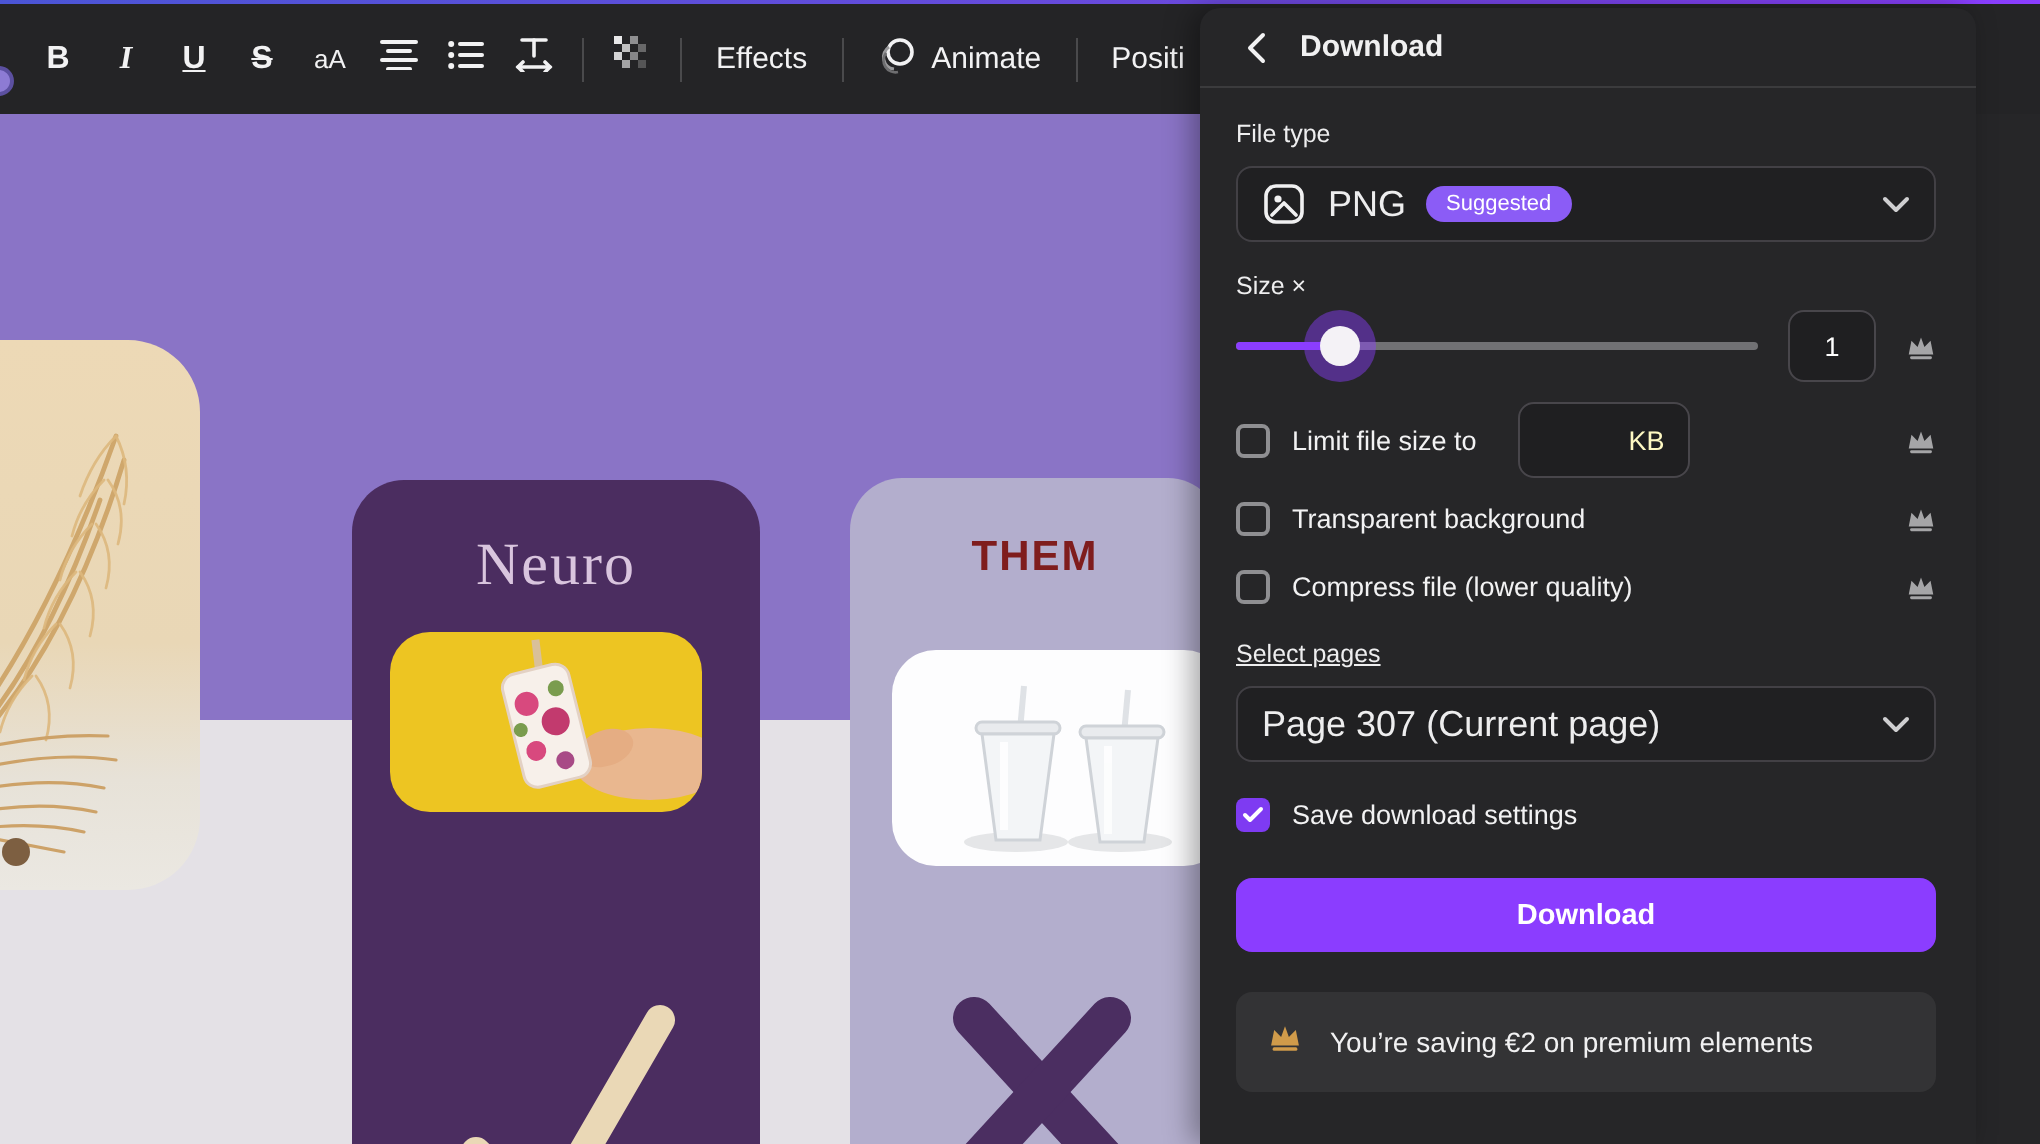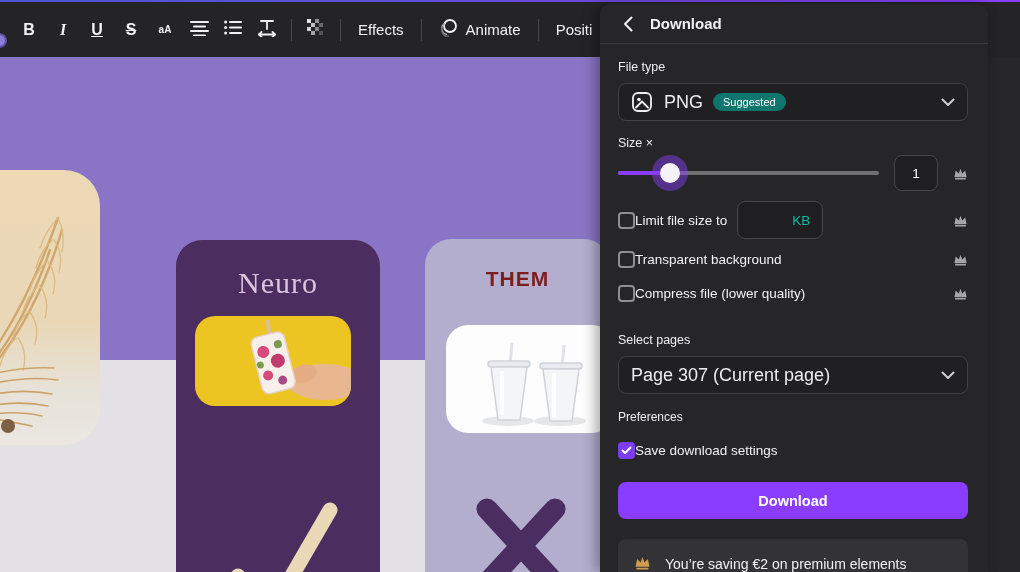--- a/index.html
+++ b/index.html
@@ -12,21 +12,21 @@
 
   
   .toolbar { position:absolute; left:0; top:2px; width:1020px; height:55px;
     background:#242426; display:flex; align-items:center; padding-left:12px; color:#f2f2f3; }
   .tb-btn { min-width:34px; height:36px; display:flex; align-items:center; justify-content:center;
     border-radius:6px; font-size:16px; cursor:pointer; }
   .tb-letter { font-weight:bold; }
   .tb-italic { font-style:italic; font-family:"Liberation Serif", serif; font-weight:600; }
   .tb-underline { text-decoration:underline; font-weight:600; }
   .tb-strike { text-decoration:line-through; font-weight:600; }
-  .tb-case { font-weight:700; font-size:10px; }
+  .tb-case { font-weight:400; font-size:13px; }
   .tb-sep { width:1px; height:22px; background:#4a4a4c; margin:0 7px; }
   .tb-label { font-size:15px; font-weight:500; padding:0 10px; white-space:nowrap; }
   .tb-animate { display:flex; align-items:center; gap:7px; }
   .swatch-partial { position:absolute; left:-8px; top:31px; width:15px; height:15px;
     border-radius:50%; background:#8d7bd4; border:2px solid #5c50a0; }
 
   
   .canvas { position:absolute; left:0; top:57px; width:881px; height:515px; }
   .bg-purple { position:absolute; left:0; top:0; width:100%; height:303px; background:#8a74c6; }
   .bg-gray { position:absolute; left:0; top:303px; width:100%; height:212px; background:#e4e1e6; }
@@ -58,49 +58,49 @@
   .panel-header { height:40px; display:flex; align-items:center; gap:12px;
     padding:0 18px; border-bottom:1px solid #3b3b3d; }
   .panel-title { font-size:15px; font-weight:bold; }
   .back-btn { width:20px; height:20px; display:flex; align-items:center; justify-content:center; cursor:pointer; }
   .panel-body { padding:16px 20px 0 18px; }
 
   .field-label { font-size:12.5px; font-weight:500; color:#eeeeef; }
   .select-box { margin-top:9px; height:38px; background:#202022; border:1px solid #424045;
     border-radius:8px; display:flex; align-items:center; padding:0 12px; cursor:pointer; }
   .select-box .val { font-size:18px; color:#ededee; }
-  .badge { margin-left:10px; background:#0f766e; color:#fff; font-size:11px; font-weight:500;
+  .badge { margin-left:10px; background:#8b5cf6; color:#fff; font-size:11px; font-weight:500;
     padding:3px 10px; border-radius:10px; }
   .chev { margin-left:auto; display:flex; }
 
   .size-label { margin-top:15px; }
   .slider-row { margin-top:4px; height:38px; display:flex; align-items:center; gap:15px; }
   .slider { position:relative; flex:1; height:38px; cursor:pointer; }
   .slider .track { position:absolute; left:0; right:0; top:17px; height:4px; border-radius:2px; background:#717174; }
   .slider .fill { position:absolute; left:0; top:17px; height:4px; border-radius:2px; width:20%; background:#8b3dff; }
   .slider .halo { position:absolute; left:calc(20% - 18px); top:1px; width:36px; height:36px;
     border-radius:50%; background:rgba(139,61,255,0.45); }
   .slider .thumb { position:absolute; left:calc(20% - 10px); top:9px; width:20px; height:20px;
     border-radius:50%; background:#f4f2f6; }
   .num-box { width:44px; height:36px; background:#1f1f21; border:1px solid #48464b; border-radius:8px;
     display:flex; align-items:center; justify-content:center; font-size:13.5px; color:#fff; cursor:text; }
   .crown { flex-shrink:0; display:flex; }
 
-  .opt-row { display:flex; align-items:center; min-height:34px; cursor:pointer; }
+  .opt-row { display:flex; align-items:center; gap:11px; min-height:34px; cursor:pointer; }
   .opt-row.tall { min-height:44px; }
   .opt-rows { margin-top:6px; }
   .checkbox { width:17px; height:17px; border:2px solid #8f8f92; border-radius:4px; flex-shrink:0; }
   .checkbox.checked { border:none; background:#7e3bf2; display:flex; align-items:center; justify-content:center; }
   .opt-label { font-size:13.5px; color:#f2f2f3; }
   .kb-box { margin-left:10px; width:86px; height:38px; background:#1f1f21; border:1px solid #48464b;
     border-radius:8px; display:flex; align-items:center; justify-content:flex-end; padding-right:12px; cursor:text; }
-  .kb-box span { font-size:13.5px; color:#14b8a6; }
+  .kb-box span { font-size:13.5px; color:#fef9c3; }
   .row-crown { margin-left:auto; display:flex; }
 
-  .pages-label { margin-top:23px; }
+  .pages-label { margin-top:10px;text-decoration:underline; }
   .prefs-label { margin-top:16px; font-size:12px; }
   .save-row { margin-top:9px; }
   .dl-btn { margin-top:15px; width:100%; height:37px; background:#8b3dff; border:none; border-radius:8px;
     color:#fff; font-size:14.5px; font-weight:bold; font-family:"Liberation Sans", sans-serif; cursor:pointer; }
   .banner { margin-top:20px; height:50px; background:#333335; border-radius:8px;
     display:flex; align-items:center; gap:14px; padding:0 16px; }
   .banner-text { font-size:14px; color:#f1f1f2; }
 </style>
 </head>
 <body>
@@ -360,21 +360,20 @@
     <div class="field-label pages-label">Select pages</div>
     <div class="select-box">
       <span class="val">Page 307 (Current page)</span>
       <span class="chev">
         <svg width="14" height="9" viewBox="0 0 14 9">
             <path d="M1.5 1.5 L7 7 L12.5 1.5" fill="none" stroke="#cfcfd1" stroke-width="2" stroke-linecap="round" stroke-linejoin="round"></path>
           </svg>
       </span>
     </div>
 
-    <div class="field-label prefs-label">Preferences</div>
     <div class="opt-row save-row">
       <div class="checkbox checked">
         <svg width="11" height="9" viewBox="0 0 11 9">
             <path d="M1.5 4.5 L4 7 L9.5 1.5" fill="none" stroke="#fff" stroke-width="2" stroke-linecap="round" stroke-linejoin="round"></path>
           </svg>
       </div>
       <span class="opt-label">Save download settings</span>
     </div>
 
     <button class="dl-btn">Download</button>

